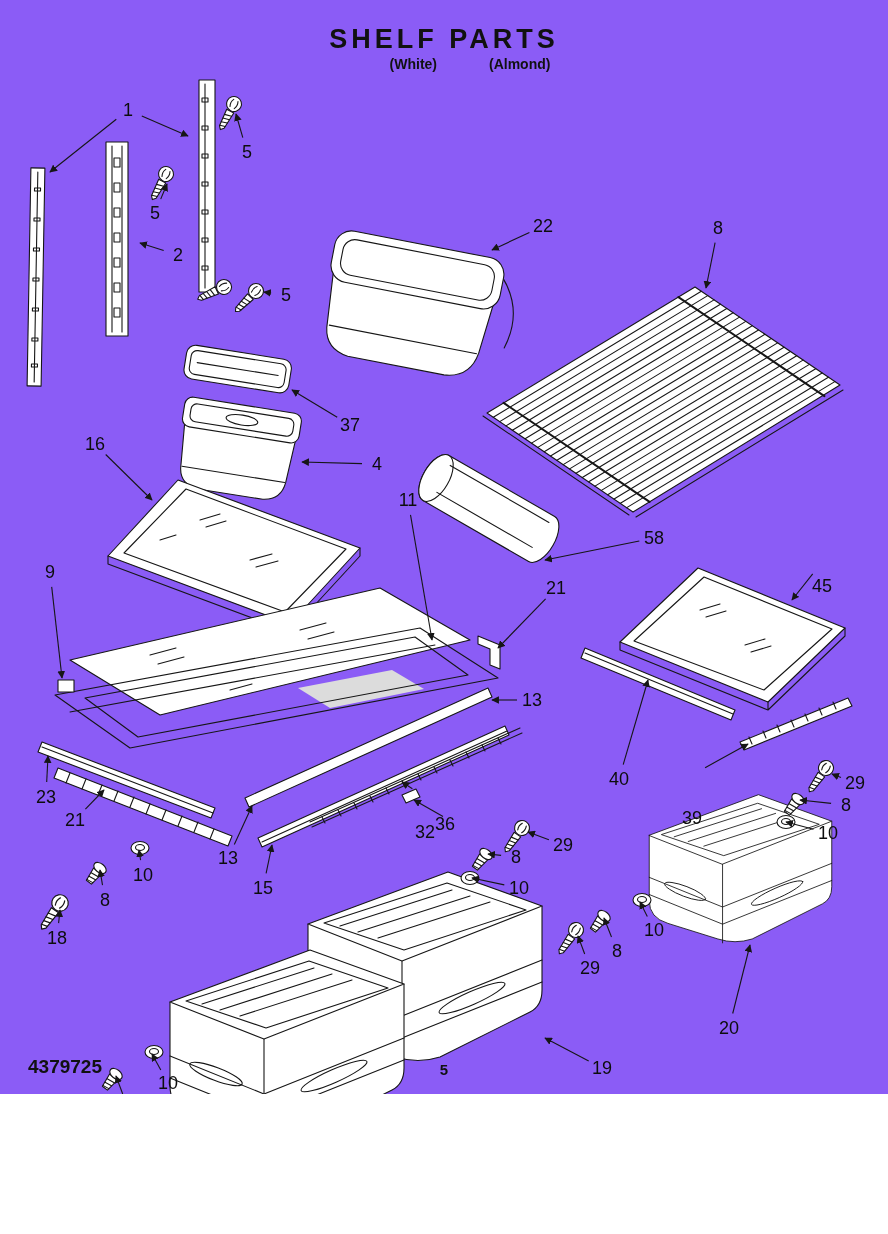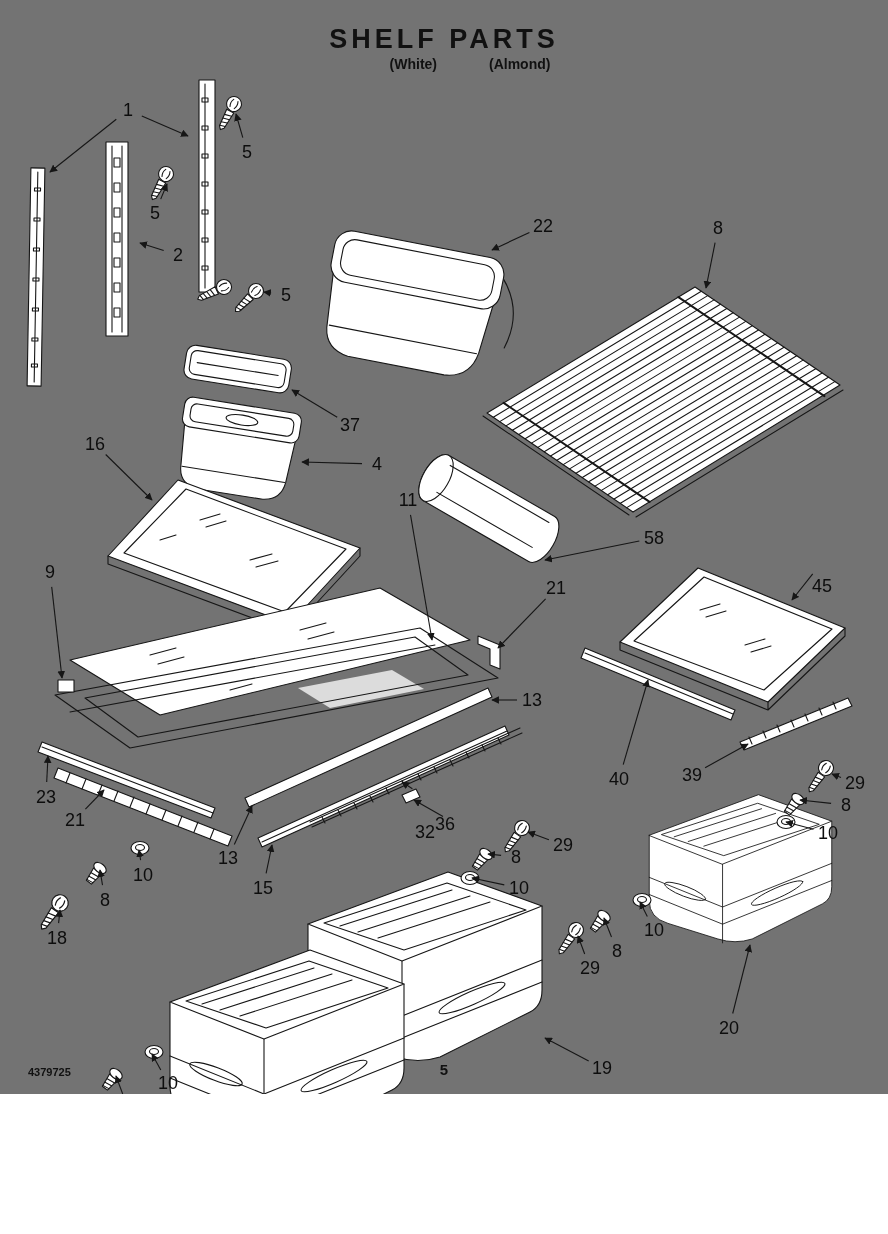--- a/index.html
+++ b/index.html
@@ -1,28 +1,28 @@
 <!DOCTYPE html>
 <html><head>
 <meta charset="utf-8">
 <style>
   html,body{margin:0;padding:0;background:#ffffff;}
-  .page{position:relative;width:888px;height:1094px;background:#737373;overflow:hidden;
+  .page{position:relative;width:888px;height:1094px;background:#8b5cf6;overflow:hidden;
         font-family:"Liberation Sans",sans-serif;color:#111;}
   .hdr{position:absolute;top:24px;left:0;width:100%;text-align:center;z-index:5;}
   .title{font-size:27px;font-weight:bold;letter-spacing:4px;}
   .models{font-size:15px;font-weight:bold;margin-top:2px;}
   .finishes{display:flex;justify-content:center;gap:52px;font-size:14px;font-weight:bold;
             margin-top:1px;transform:translateX(26px);}
   #art{position:absolute;left:0;top:0;}
   .callout-layer{position:absolute;left:0;top:0;width:888px;height:1234px;z-index:6;pointer-events:none;}
   .callout{position:absolute;transform:translate(-50%,-50%);font-size:18px;color:#0d0d0d;
            font-family:"Liberation Sans",sans-serif;white-space:nowrap;}
   .ftr{position:absolute;left:0;bottom:0;width:100%;height:40px;z-index:5;}
-  .doc{position:absolute;left:28px;bottom:16px;font-size:11px;font-weight:bold;}
+  .doc{position:absolute;left:28px;bottom:16px;font-size:19px;font-weight:bold;}
   .pageno{position:absolute;left:50%;transform:translateX(-50%);bottom:16px;font-size:15px;font-weight:bold;}
   .ink{stroke:#161616;stroke-width:1.1;fill:none;stroke-linecap:round;stroke-linejoin:round;}
   .leader{stroke:#161616;stroke-width:1.1;}
 </style>
 </head>
 <body>
 
 <div class="page">
 
   <div class="hdr">
@@ -321,21 +321,21 @@
       <div class="callout" style="left: 654px; top: 538px;">58</div>
       <div class="callout" style="left: 822px; top: 562px; margin-top: 24px;">45</div>
       <div class="callout" style="left: 50px; top: 572px;">9</div>
       <div class="callout" style="left: 556px; top: 588px;">21</div>
       <div class="callout" style="left: 532px; top: 700px;">13</div>
       <div class="callout" style="left: 46px; top: 797px;">23</div>
       <div class="callout" style="left: 75px; top: 820px;">21</div>
       <div class="callout" style="left: 425px; top: 797px; margin-top: 35px;">32</div>
       <div class="callout" style="left: 445px; top: 824px; text-align: center;">36</div>
       <div class="callout" style="left: 619px; top: 779px;">40</div>
-      <div class="callout" style="left: 692px; top: 775px;">39</div>
+      <div class="callout" style="left: 692px; top: 818px;">39</div>
       <div class="callout" style="left: 855px; top: 783px;">29</div>
       <div class="callout" style="left: 846px; top: 805px;">8</div>
       <div class="callout" style="left: 828px; top: 833px;">10</div>
       <div class="callout" style="left: 228px; top: 858px;">13</div>
       <div class="callout" style="left: 563px; top: 845px;">29</div>
       <div class="callout" style="left: 516px; top: 857px;">8</div>
       <div class="callout" style="left: 263px; top: 888px;">15</div>
       <div class="callout" style="left: 519px; top: 888px;">10</div>
       <div class="callout" style="left: 105px; top: 900px;">8</div>
       <div class="callout" style="left: 143px; top: 875px;">10</div>

